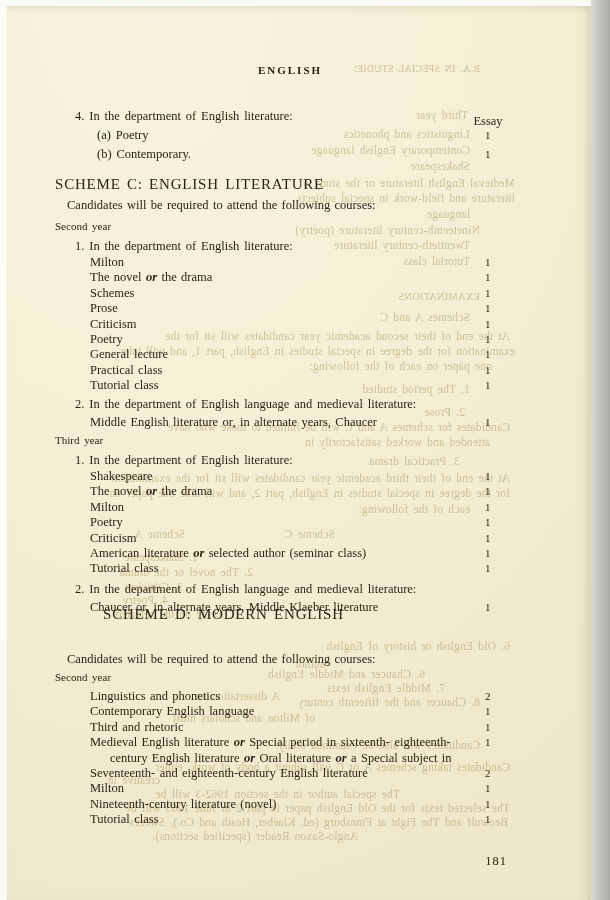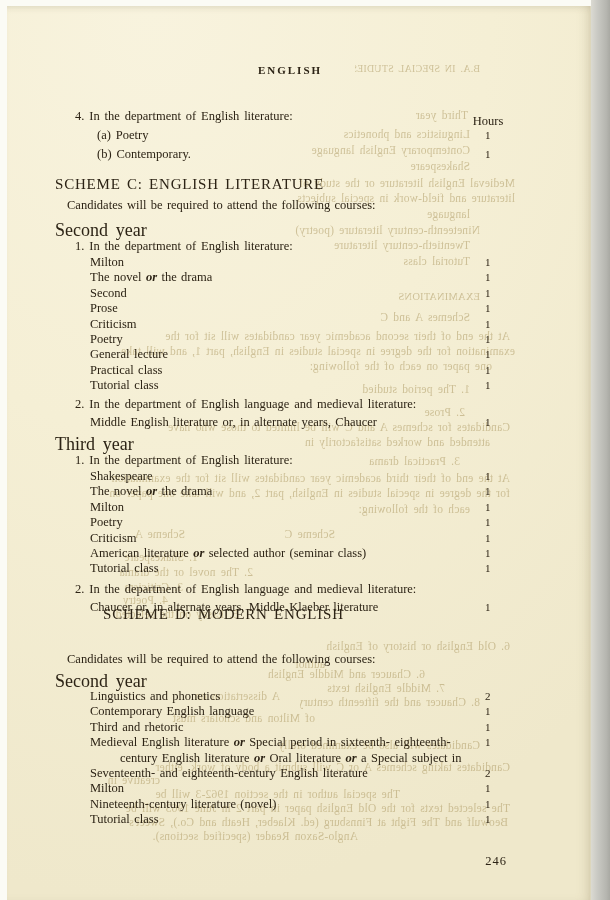--- a/index.html
+++ b/index.html
@@ -29,21 +29,21 @@
   .abs{position:absolute;white-space:nowrap;}
   #running-head{top:64px;left:0;width:580px;text-align:center;
     font-weight:bold;font-size:11px;letter-spacing:2px;}
   #hours-label{top:114px;left:462px;width:52px;text-align:center;font-size:12.5px;}
   .scheme-title{font-size:15px;letter-spacing:.8px;word-spacing:.12em;}
   #schemec-title{top:176px;left:55px;}
   #schemed-title{top:606px;left:55px;margin-left:48px;}
   .intro-line{font-size:12.5px;word-spacing:.1em;}
   #schemec-intro{top:198px;left:67px;}
   #schemed-intro{top:652px;left:67px;}
-  .year-label{font-size:18px;word-spacing:.18em;}
+  .year-label{font-size:11px;word-spacing:.18em;}
   #c2-year{top:220px;left:55px;}
   #c3-year{top:434px;left:55px;}
   #d-year{top:671px;left:55px;}
   .dept-heading{font-size:12.5px;word-spacing:.14em;}
   #c2-h1{top:239px;left:75px;}
   #c2-h2{top:397px;left:75px;}
   #c3-h1{top:453px;left:75px;}
   #c3-h2{top:582px;left:75px;}
   #intro-block{top:107px;left:75px;width:422px;font-size:12.5px;line-height:19px;word-spacing:.14em;}
   #intro-block .dept-heading{position:relative;}
@@ -52,21 +52,21 @@
   .clist{position:absolute;font-size:12.5px;line-height:15.4px;word-spacing:.1em;}
   #c2-list1{top:255px;left:90px;width:407px;}
   #c2-list2{top:415px;left:90px;width:407px;}
   #c3-list1{top:469px;left:90px;width:407px;}
   #c3-list2{top:600px;left:90px;width:407px;}
   #d-list{top:689px;left:90px;width:407px;}
   .crow{display:flex;align-items:baseline;}
   .crow.multi{align-items:flex-start;}
   .cname{flex:1 1 auto;min-width:0;white-space:nowrap;overflow:visible;}
   .cline{white-space:nowrap;}
-  .cline.cont{margin-left:30px;}
+  .cline.cont{margin-left:20px;}
   .chrs{flex:0 0 18px;text-align:center;font-size:11px;letter-spacing:.5px;}
   #page-number{top:854px;left:470px;width:52px;text-align:center;font-size:12.5px;letter-spacing:1px;}
   i{font-style:italic;font-weight:bold;}
 </style>
 </head>
 <body>
 
 <div class="scan">
   <div class="paper"></div>
   <div class="edge"></div>
@@ -113,21 +113,21 @@
       <div class="bleed" style="top: 761px; left: 60px; width: 450px;">Candidates taking schemes A or C will submit a body of work, either</div>
       <div class="bleed" style="top: 774px; left: 60px; width: 100px;">creative in</div>
       <div class="bleed" style="top: 788px; left: 90px; width: 310px;">The special author in the section 1962-3 will be</div>
       <div class="bleed" style="top: 802px; left: 70px; width: 440px;">The selected texts for the Old English paper in part 2 in June 1963 will be</div>
       <div class="bleed" style="top: 816px; left: 58px; width: 450px;">Beowulf and The Fight at Finnsburg (ed. Klaeber, Heath and Co.), Sweet's</div>
       <div class="bleed" style="top: 830px; left: 58px; width: 300px;">Anglo-Saxon Reader (specified sections).</div>
     </div>
 
   <div class="content">
     <div class="abs" id="running-head">ENGLISH</div>
-    <div class="abs" id="hours-label">Hours</div>
+    <div class="abs" id="hours-label">Essay</div>
 
     <div class="abs" id="intro-block">
       <div class="dept-heading">4. In the department of English literature:</div>
       <div id="intro-courses">
           <div class="crow">
             <div class="cname orx-leaf">(a) Poetry</div>
             <div class="chrs">1</div>
           </div>
           <div class="crow">
             <div class="cname orx-leaf">(b) Contemporary.</div>
@@ -144,21 +144,21 @@
     <div class="clist" id="c2-list1">
         <div class="crow">
           <div class="cname orx-leaf">Milton</div>
           <div class="chrs">1</div>
         </div>
         <div class="crow">
           <div class="cname orx-leaf">The novel <i>or</i> the drama</div>
           <div class="chrs">1</div>
         </div>
         <div class="crow">
-          <div class="cname orx-leaf">Second</div>
+          <div class="cname orx-leaf">Schemes</div>
           <div class="chrs">1</div>
         </div>
         <div class="crow">
           <div class="cname orx-leaf">Prose</div>
           <div class="chrs">1</div>
         </div>
         <div class="crow">
           <div class="cname orx-leaf">Criticism</div>
           <div class="chrs">1</div>
         </div>
@@ -261,15 +261,15 @@
         <div class="crow">
           <div class="cname orx-leaf">Nineteenth-century literature (novel)</div>
           <div class="chrs">1</div>
         </div>
         <div class="crow">
           <div class="cname orx-leaf">Tutorial class</div>
           <div class="chrs">1</div>
         </div>
       </div>
 
-    <div class="abs" id="page-number">246</div>
+    <div class="abs" id="page-number">181</div>
   </div>
 </div>
 
 </body></html>

